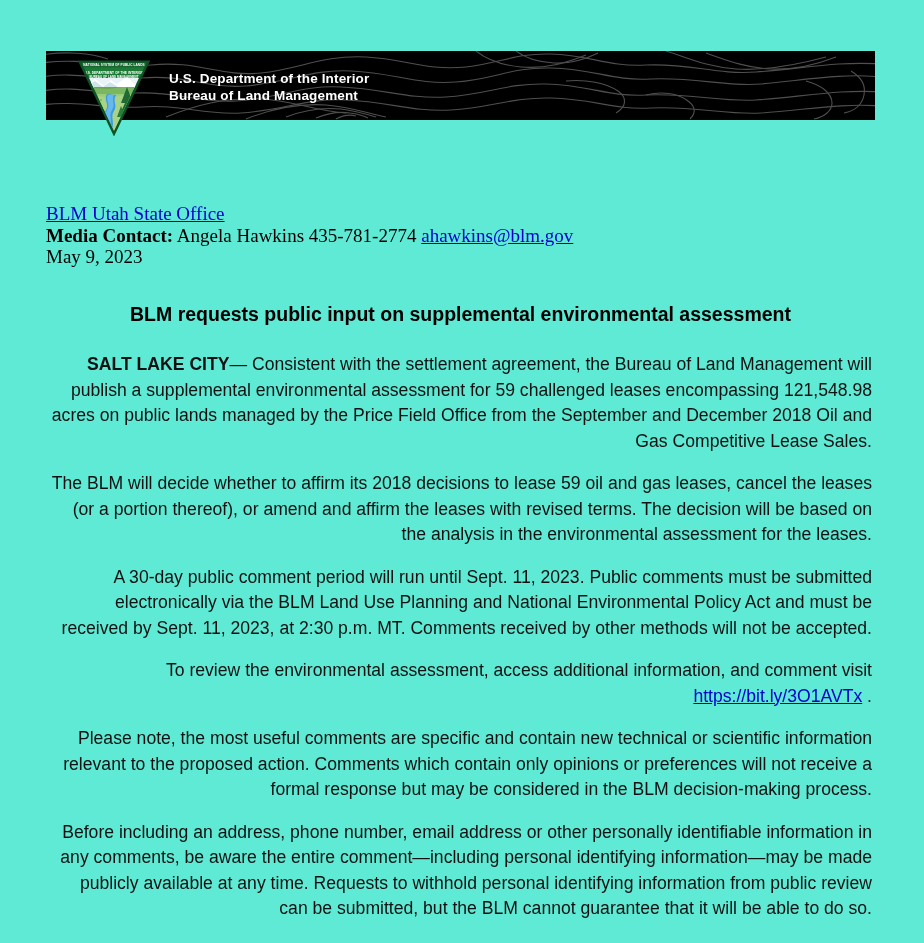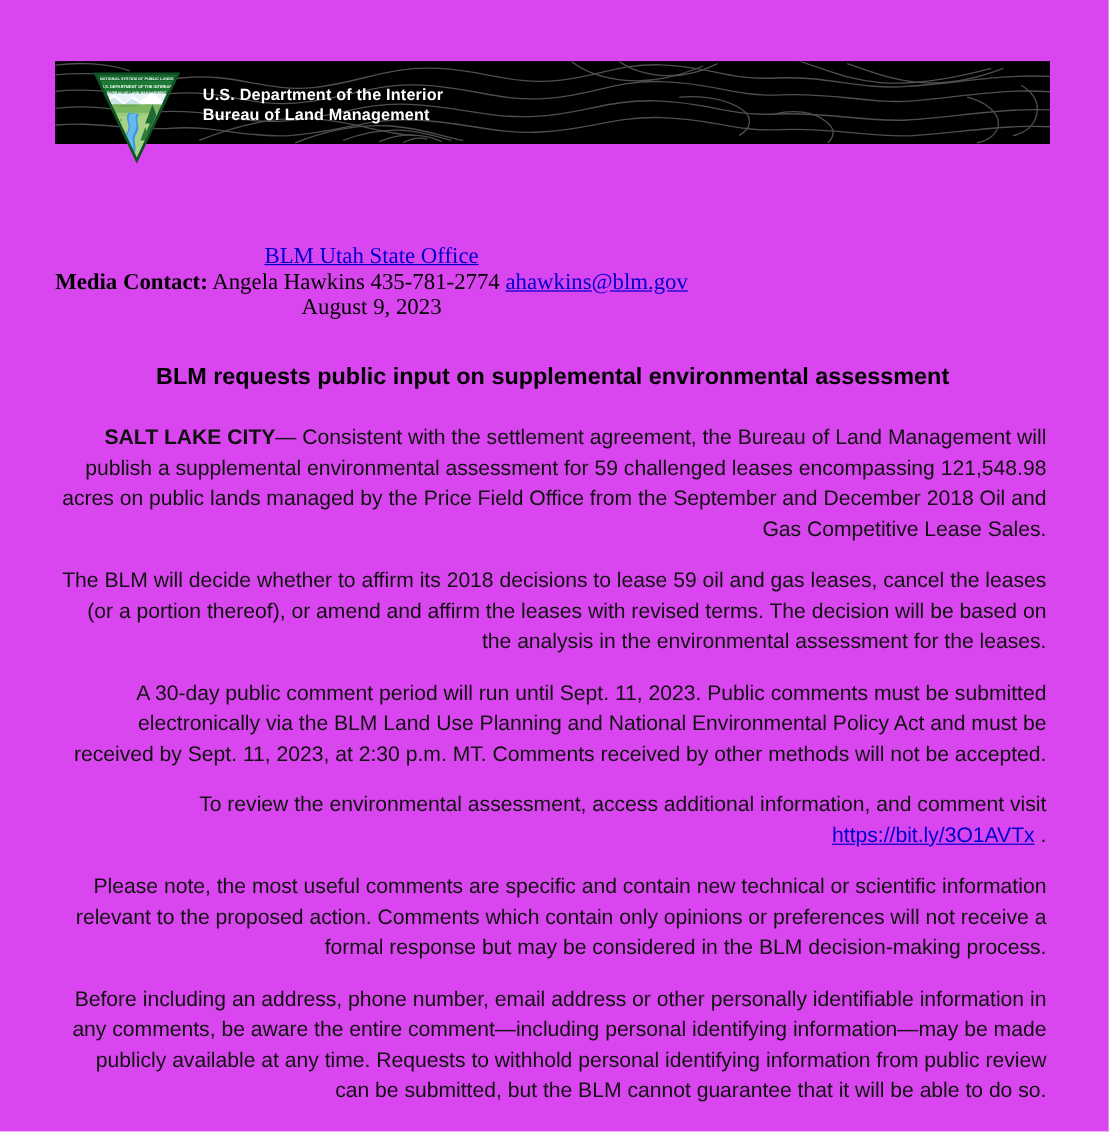--- a/index.html
+++ b/index.html
@@ -14,21 +14,21 @@
     overflow: hidden;
     font-family: "Liberation Sans", sans-serif;
     color: #000000;
   }
 
   .page {
     position: absolute;
     left: 0; top: 0;
     width: 924px;
     height: 943px;
-    background: #d946ef;
+    background: #5eead4;
   }
 
   
   .banner {
     position: absolute;
     left: 46px;
     top: 51px;
     width: 829px;
     height: 69px;
     background: #000000;
@@ -86,21 +86,21 @@
   .contact {
     position: absolute;
     left: 46px;
     top: 203px;
     font-family: "Liberation Serif", serif;
     font-size: 19px;
     line-height: 21.5px;
     color: #000000;
     white-space: nowrap;
   }
-  .contact .row { display: block; text-align: center; }
+  .contact .row { display: block; }
   .contact a,
   .contact .link {
     color: #0000cc;
     text-decoration: underline;
     cursor: pointer;
   }
   .contact .lbl-bold { font-weight: bold; }
 
   
   .headline {
@@ -239,21 +239,21 @@
   </div>
 
 
   <div class="contact">
     <span class="row">
       <span class="link">BLM Utah State Office</span>
     </span>
     <span class="row">
       <span class="lbl-bold">Media Contact:</span><span> Angela Hawkins 435-781-2774 </span><span class="link">ahawkins@blm.gov</span>
     </span>
-    <span class="row">August 9, 2023</span>
+    <span class="row">May 9, 2023</span>
   </div>
 
   <div class="headline">BLM requests public input on supplemental environmental assessment</div>
 
   <div class="body-copy">
 
     <p><b>SALT LAKE CITY</b><span>— Consistent with the settlement agreement, the Bureau of Land Management will publish a supplemental environmental assessment for 59 challenged leases encompassing 121,548.98 acres on public lands managed by the Price Field Office from the September and December 2018 Oil and Gas Competitive Lease Sales.</span></p>
 
     <p>The BLM will decide whether to affirm its 2018 decisions to lease 59 oil and gas leases, cancel the leases (or a portion thereof), or amend and affirm the leases with revised terms. The decision will be based on the analysis in the environmental assessment for the leases.</p>
 

